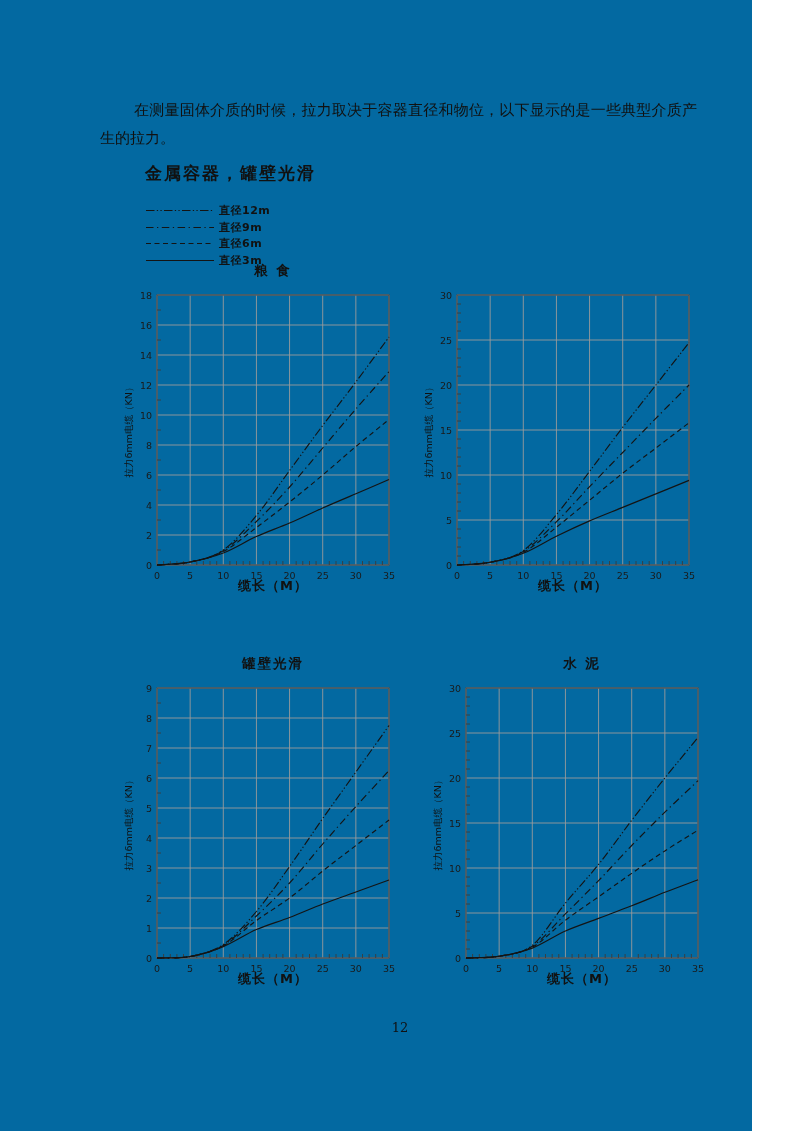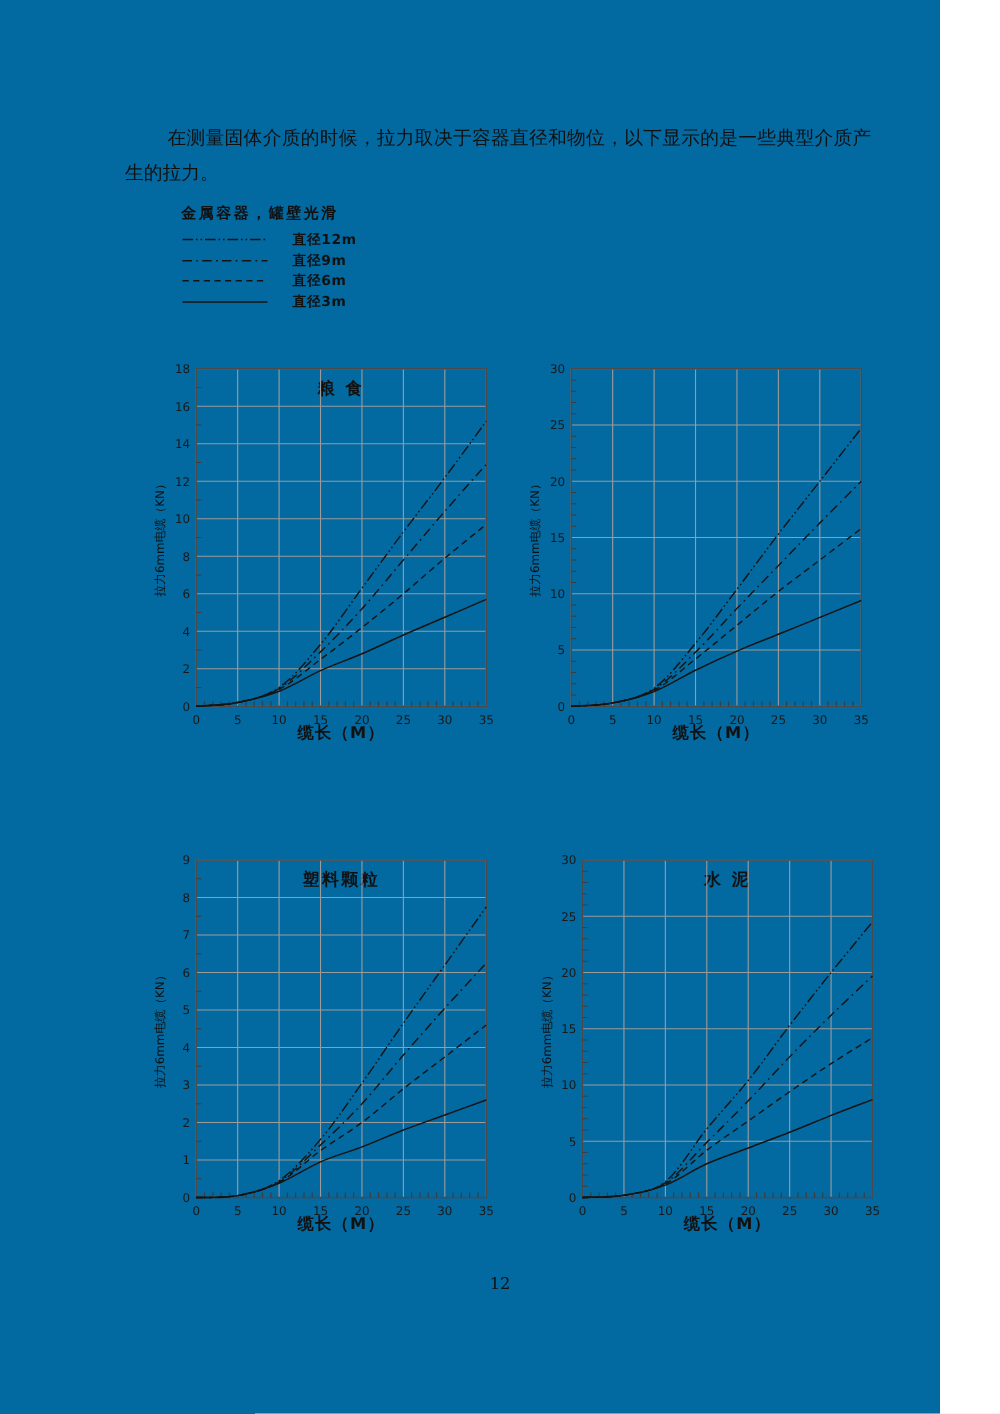--- a/index.html
+++ b/index.html
@@ -2,31 +2,31 @@
 <html><head>
 <meta charset="utf-8">
 <style>
   html,body{margin:0;padding:0;background:#fff;}
   .page{position:relative;width:752px;height:1131px;background:#0369a1;overflow:hidden;
         font-family:"DejaVu Sans",sans-serif;color:#141414;}
   .paragraph{position:absolute;left:100px;top:96px;width:597px;
         font-family:"DejaVu Serif",serif;font-size:15px;line-height:28px;
         text-indent:34px;text-align:justify;color:#111;}
   .legend{position:absolute;left:145px;top:162px;}
-  .legend-title{font-size:12px;font-weight:bold;letter-spacing:2px;color:#111;margin-bottom:4px;}
+  .legend-title{font-size:17px;font-weight:bold;letter-spacing:2px;color:#111;margin-bottom:17px;}
   .legend-item{display:flex;align-items:center;height:16.8px;}
   .legend-item svg{display:block;flex:0 0 auto;}
-  .legend-label{font-size:11px;font-weight:bold;margin-left:19px;letter-spacing:0.5px;color:#111;}
+  .legend-label{font-size:11px;font-weight:bold;margin-left:4px;letter-spacing:0.5px;color:#111;}
   .chart{position:absolute;width:300px;height:345px;}
   #chart-0{left:111px;top:260px;}
   #chart-1{left:411px;top:260px;}
   #chart-2{left:111px;top:653px;}
   #chart-3{left:420px;top:653px;}
   .chart-title{position:absolute;left:46px;top:2px;width:232px;text-align:center;
-        font-size:13.5px;font-weight:bold;letter-spacing:2px;color:#111;margin-top:40px;}
+        font-size:13.5px;font-weight:bold;letter-spacing:2px;color:#111;}
   .chart-svg{position:absolute;left:0;top:0;}
   .chart-xlabel{position:absolute;left:46px;top:317px;width:232px;text-align:center;
         font-size:13px;font-weight:bold;letter-spacing:1px;color:#111;}
   .chart-ylabel{position:absolute;left:18px;top:170px;width:0;height:0;}
   .chart-ylabel span{position:absolute;display:inline-block;white-space:nowrap;
         transform:translate(-50%,-50%) rotate(-90deg);font-size:9.5px;color:#111;}
   svg .grid{stroke:#9b9b9b;stroke-width:0.9;}
   svg .frame{fill:none;stroke:#4a4a4a;stroke-width:1.2;}
   svg .tick{stroke:#3c3c3c;stroke-width:0.9;}
   svg .xt,svg .yt{font-family:"DejaVu Sans",sans-serif;font-size:9.5px;fill:#1a1a1a;}
@@ -246,21 +246,21 @@
         <path fill="none" stroke="#141414" stroke-width="1.15" stroke-dasharray="5 3.5" d="M46.0 305.0C51.5 304.6 68.1 304.4 79.1 302.3C90.2 300.2 101.2 298.3 112.3 292.4C123.3 286.5 134.4 275.9 145.4 267.2C156.5 258.5 167.5 249.2 178.6 240.2C189.6 231.2 200.7 221.9 211.7 213.2C222.8 204.5 233.8 196.4 244.9 188.0C255.9 179.6 272.5 167.0 278.0 162.8"></path>
         <path fill="none" stroke="#141414" stroke-width="1.15" d="M46.0 305.0C51.5 304.6 68.1 304.3 79.1 302.3C90.2 300.4 101.2 297.7 112.3 293.3C123.3 288.9 134.4 281.6 145.4 276.2C156.5 270.8 167.5 265.7 178.6 260.9C189.6 256.1 200.7 251.9 211.7 247.4C222.8 242.9 233.8 238.4 244.9 233.9C255.9 229.4 272.5 222.6 278.0 220.4"></path>
       </svg>
     <div class="chart-ylabel">
         <span>拉力6mm电缆（KN）</span>
       </div>
     <div class="chart-xlabel">缆长（M）</div>
   </div>
 
   <div class="chart" id="chart-2">
-    <div class="chart-title">塑料颗粒</div>
+    <div class="chart-title">罐壁光滑</div>
     <svg class="chart-svg" width="300" height="345">
         <line class="grid" x1="46" y1="35" x2="46" y2="305"></line>
         <line class="grid" x1="79.14285714285714" y1="35" x2="79.14285714285714" y2="305"></line>
         <line class="grid" x1="112.28571428571428" y1="35" x2="112.28571428571428" y2="305"></line>
         <line class="grid" x1="145.42857142857142" y1="35" x2="145.42857142857142" y2="305"></line>
         <line class="grid" x1="178.57142857142856" y1="35" x2="178.57142857142856" y2="305"></line>
         <line class="grid" x1="211.71428571428572" y1="35" x2="211.71428571428572" y2="305"></line>
         <line class="grid" x1="244.85714285714283" y1="35" x2="244.85714285714283" y2="305"></line>
         <line class="grid" x1="278" y1="35" x2="278" y2="305"></line>
         <line class="grid" x1="46" y1="305.0" x2="278" y2="305.0"></line>

